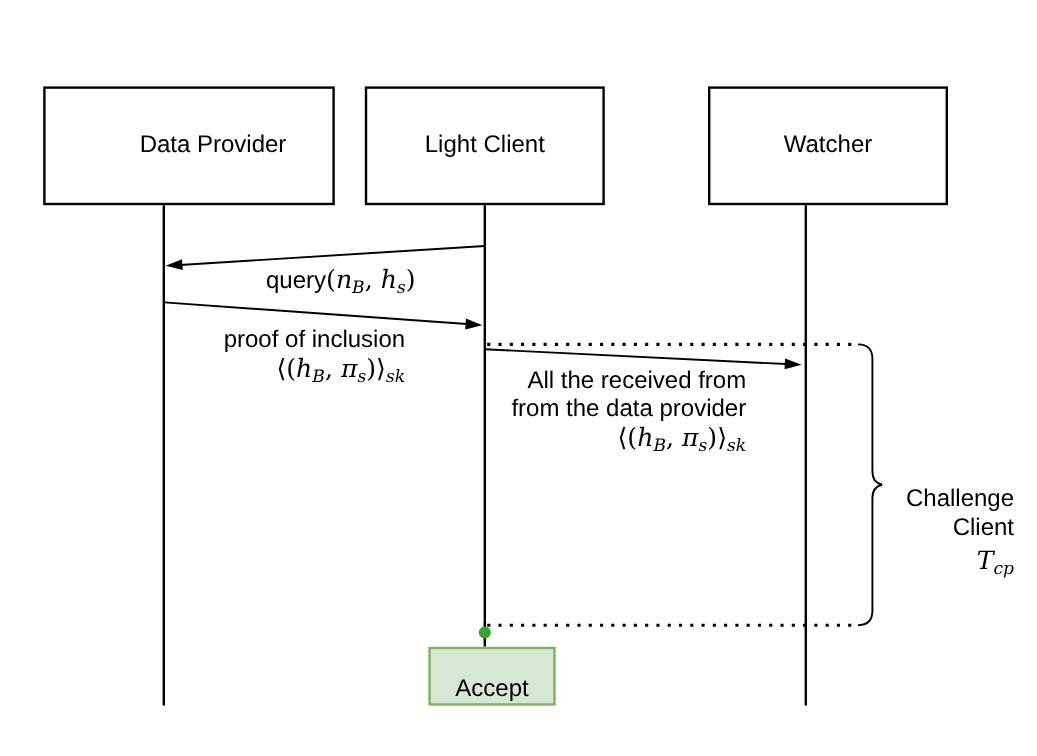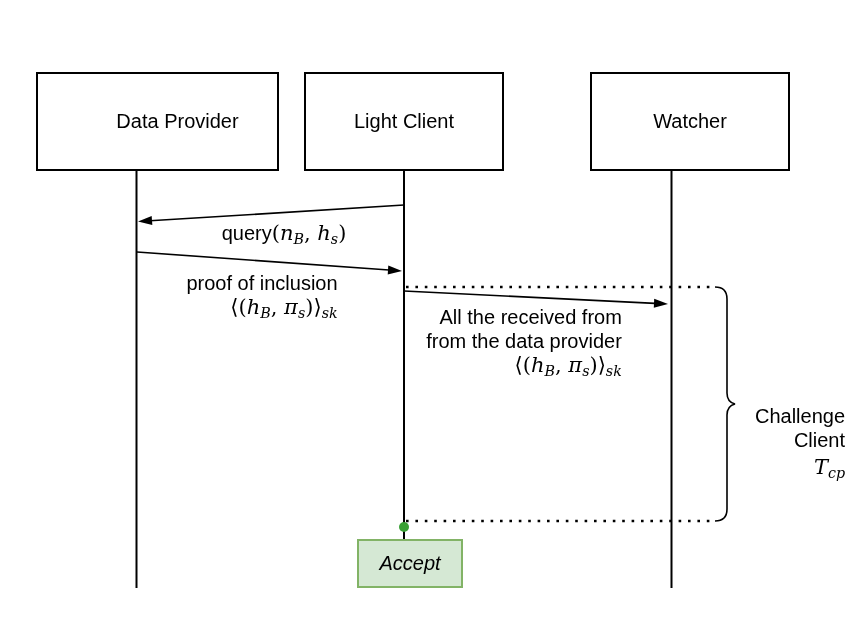--- a/index.html
+++ b/index.html
@@ -70,25 +70,24 @@
 
   .accept-box {
     position: absolute;
     left: 357px;
     top: 539px;
     width: 102px;
     height: 45px;
     background: #d5e8d4;
     border: 2px solid #82b366;
     display: flex;
-    align-items: center;
+    align-items: flex-end;
     justify-content: center;
     font-size: 20px;
     z-index: 2;
-    font-style: italic;
   }
 </style>
 </head>
 <body>
 
 <div class="canvas">
 
   <svg class="svg-layer" viewBox="0 0 864 630" xmlns="http://www.w3.org/2000/svg">
 
     <line x1="136.5" y1="167" x2="136.5" y2="588" stroke="#000" stroke-width="2"></line>

